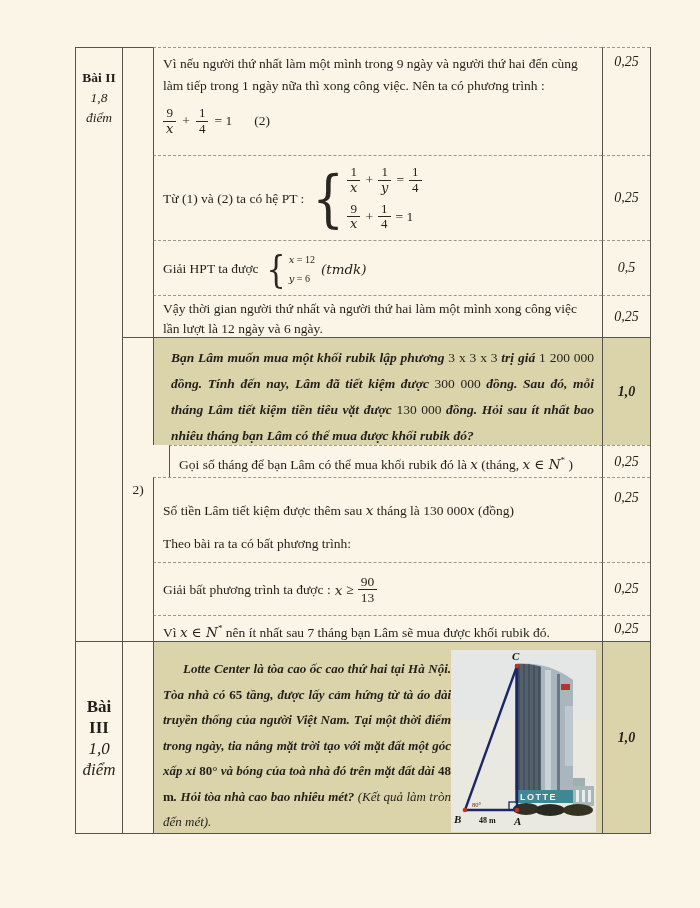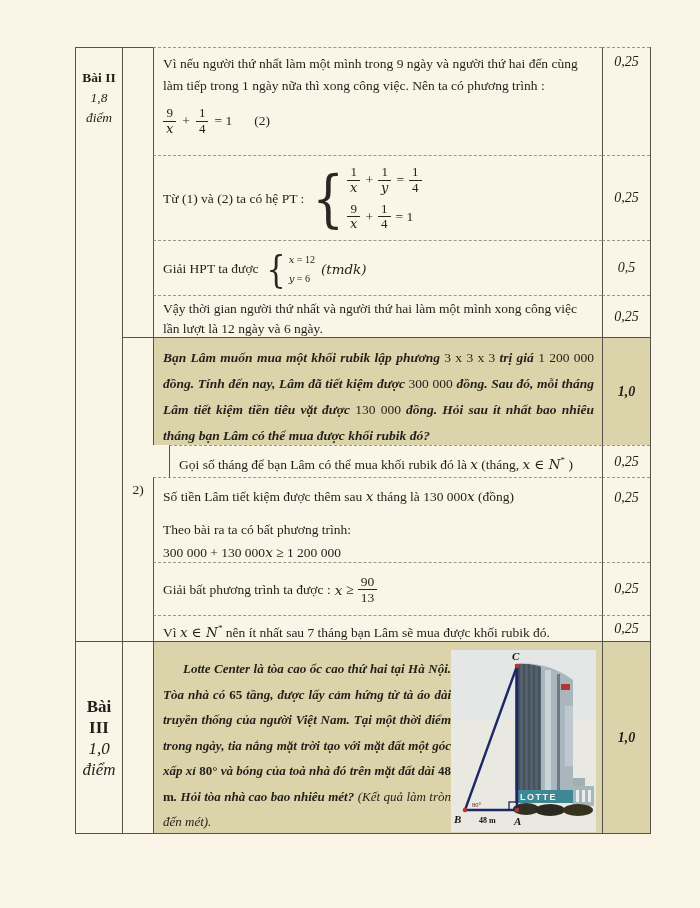--- a/index.html
+++ b/index.html
@@ -66,21 +66,21 @@
   .eqtag{margin-left:16px;}
   .rowflex{display:flex;align-items:center;height:100%;}
   .brace2{font-family:"DejaVu Serif",serif;font-size:50px;font-weight:400;display:inline-block;transform:scaleY(1.22);line-height:1;margin:0 3px 0 8px;color:#2a2722;}
   .brace3{font-family:"DejaVu Serif",serif;font-size:30px;font-weight:400;display:inline-block;transform:scaleY(1.25);line-height:1;margin:0 3px 0 8px;color:#2a2722;}
   .stack{display:flex;flex-direction:column;justify-content:center;}
   .eqline{display:flex;align-items:center;gap:5px;margin:3px 0;}
   .plain-eq{font-size:10px;line-height:19px;}
   .tmdk{font-style:italic;margin-left:6px;}
   sup{font-size:9px;}
 
-  .qtext{font-weight:bold;font-style:italic;text-align:justify;line-height:26px;padding-top:2px;}
+  .qtext{font-weight:bold;font-style:italic;text-align:justify;line-height:26px;padding-top:2px;margin-left:8px;}
   .qtext .m{font-weight:normal;font-style:normal;}
 
   .r7line{margin:0;}
   .r7gap{margin-top:11px;}
 
   .b3content{display:flex;padding:6px 6px 4px 9px;}
   .b3text{width:292px;font-weight:bold;font-style:italic;font-size:13px;line-height:25.5px;text-align:justify;text-indent:20px;padding-top:8px;}
   .b3text .m{font-weight:bold;font-style:normal;}
   .b3text .note{font-weight:normal;}
   .diagram{margin-left:auto;margin-top:2px;flex:none;}
@@ -191,21 +191,21 @@
       <span>1,0</span>
     </div>
 
   <div class="cell bt-d bl content g-r6c" style="padding-top:4px;line-height:20px;">
     <span>Gọi số tháng để bạn Lâm có thể mua khối rubik đó là </span><span class="v">x</span><span> (tháng, </span><span class="v">x ∈ N</span><sup>*</sup><span> )</span>
   </div>
   <div class="cell bt-d bl pts g-r6p">
       <span>0,25</span>
     </div>
 
-  <div class="cell bt-d bl content g-r7c" style="padding-top:7px;">
+  <div class="cell bt-d bl content g-r7c" style="padding-top:21px;">
     <div class="r7line"><span>Số tiền Lâm tiết kiệm được thêm sau </span><span class="v">x</span><span> tháng là </span><span>130 000</span><span class="v">x</span><span> (đồng)</span></div>
     <div class="r7line r7gap">Theo bài ra ta có bất phương trình:</div>
     <div class="r7line"><span>300 000 + 130 000</span><span class="v">x</span><span> ≥ 1 200 000</span></div>
   </div>
   <div class="cell bt-d bl pts g-r7p" style="align-items:flex-start;padding-top:12px;">
       <span>0,25</span>
     </div>
 
   <div class="cell bt-d bl content g-r8c">
     <div class="rowflex">

